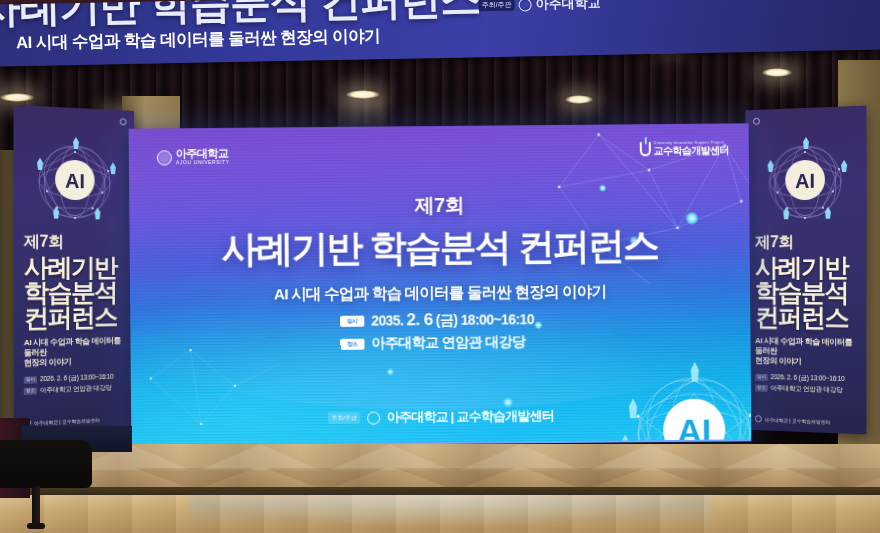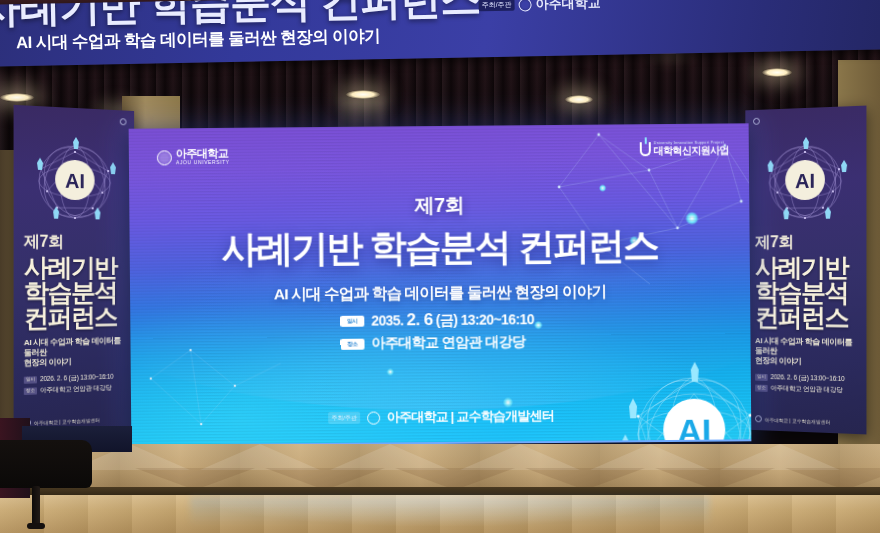--- a/index.html
+++ b/index.html
@@ -504,37 +504,37 @@
       <span>
         <span class="ko" style="display:block">아주대학교</span>
         <span class="en" style="display:block">AJOU UNIVERSITY</span>
       </span>
     </div>
 
     <div class="s-logo-right">
       <span class="u-mark"></span>
       <span>
         <span class="rl-en" style="display:block">University Innovation Support Project</span>
-        <span class="rl-ko" style="display:block">대학혁신지원사업</span>
+        <span class="rl-ko" style="display:block">교수학습개발센터</span>
       </span>
     </div>
 
     <div class="s-title-block">
       <div class="s-no">제7회</div>
       <div class="s-main">사례기반 학습분석 컨퍼런스</div>
       <div class="s-sub">AI 시대 수업과 학습 데이터를 둘러싼 현장의 이야기</div>
     </div>
 
     <div class="s-meta">
       <div class="s-meta-row">
         <span class="s-chip">일시</span>
         <span class="s-meta-text">
           <span>2035.</span>
           <span class="big">2. 6</span>
-          <span>(금) 13:20~16:10</span>
+          <span>(금) 18:00~16:10</span>
         </span>
       </div>
       <div class="s-meta-row">
         <span class="s-chip">장소</span>
         <span class="s-meta-text">아주대학교 연암관 대강당</span>
       </div>
     </div>
 
     <div class="s-ai-wrap">
       <svg class="s-ai" width="190" height="160" viewBox="0 0 190 160" style="position:absolute;left:-60px;top:-60px;">

